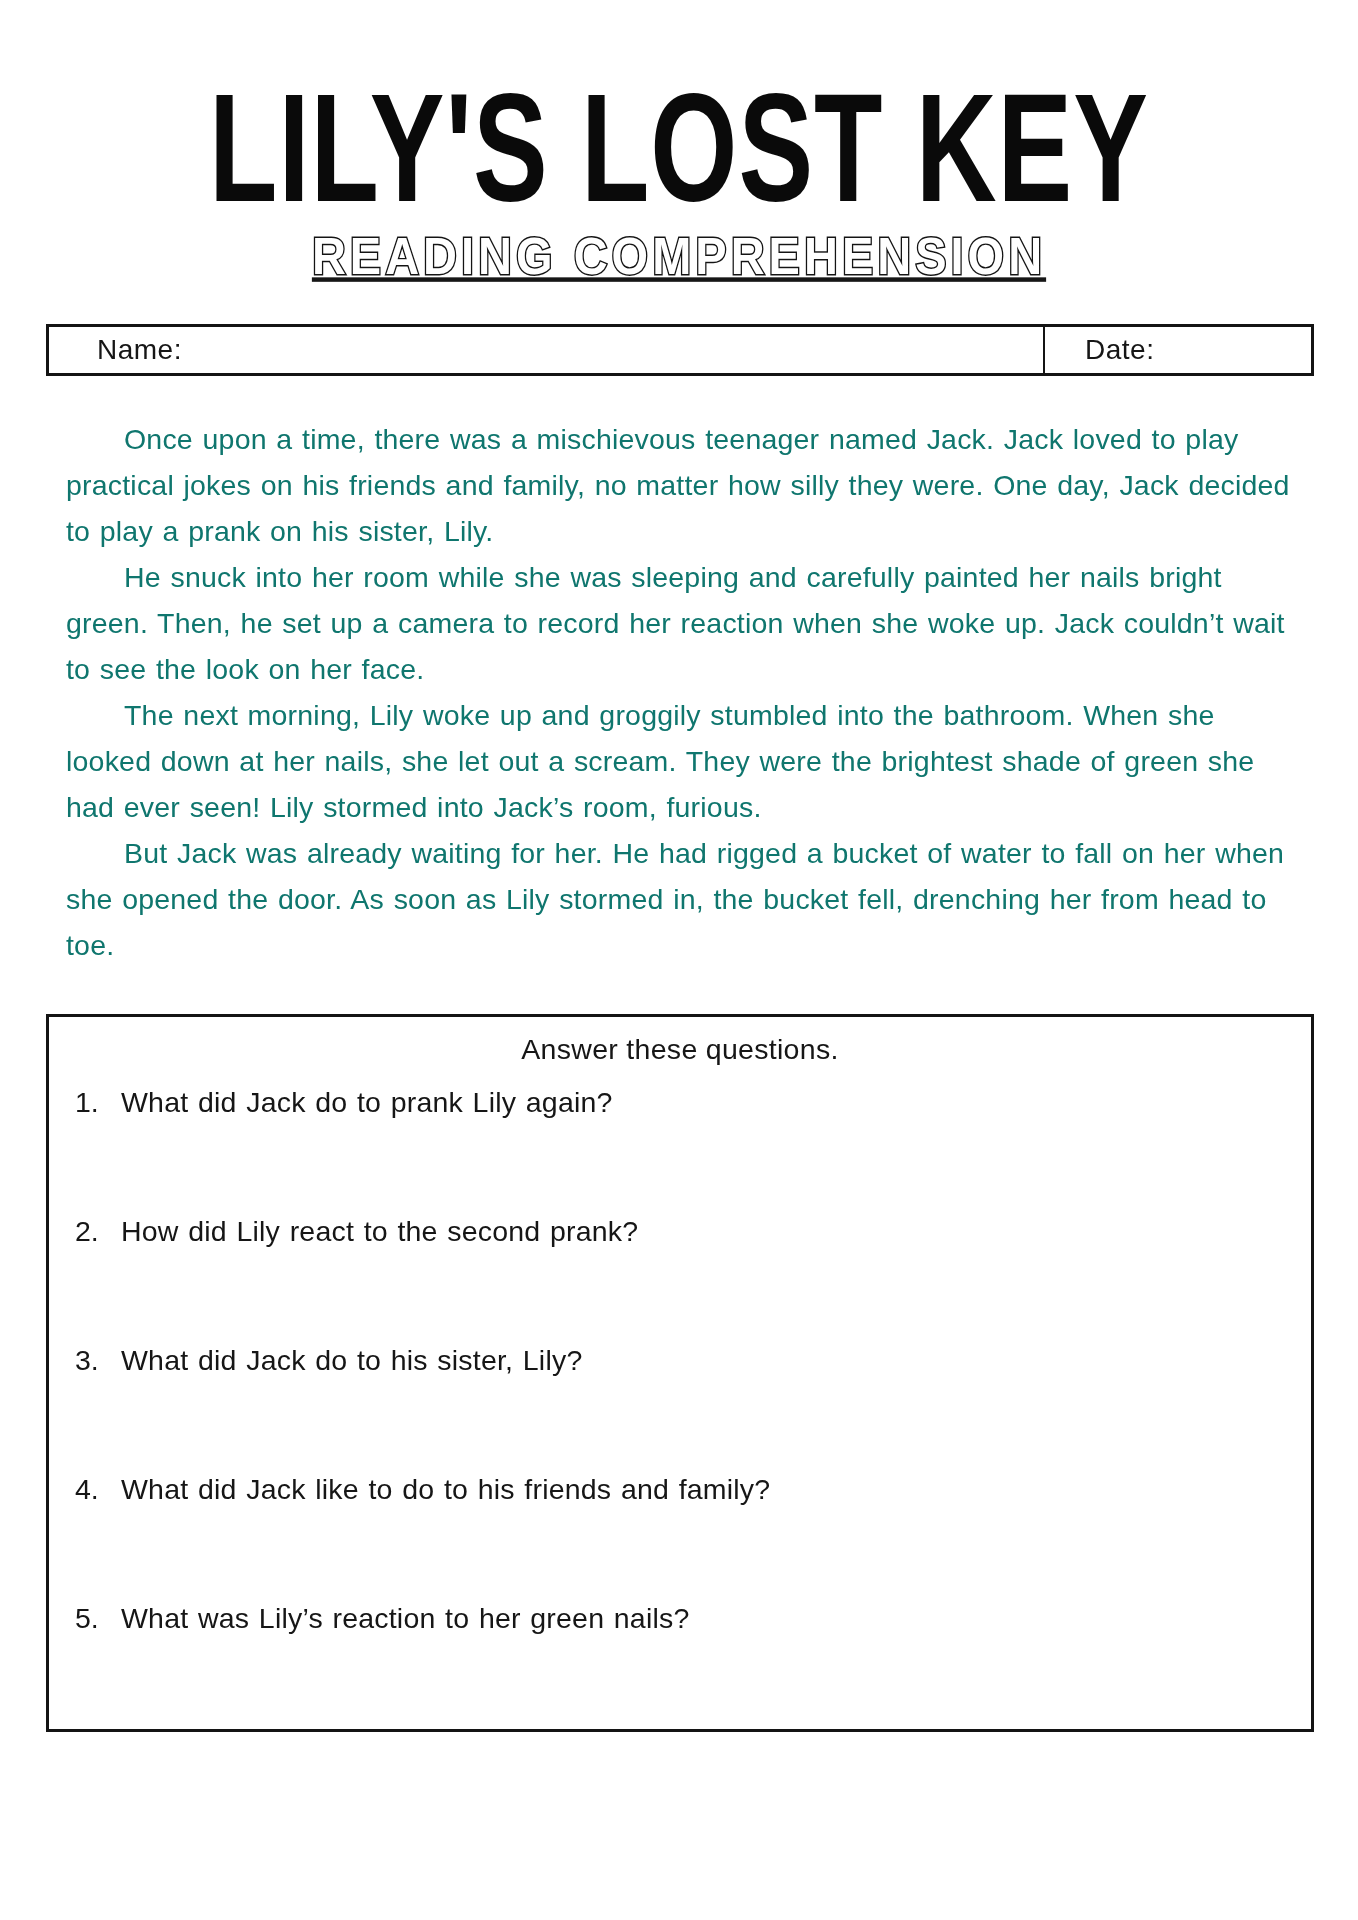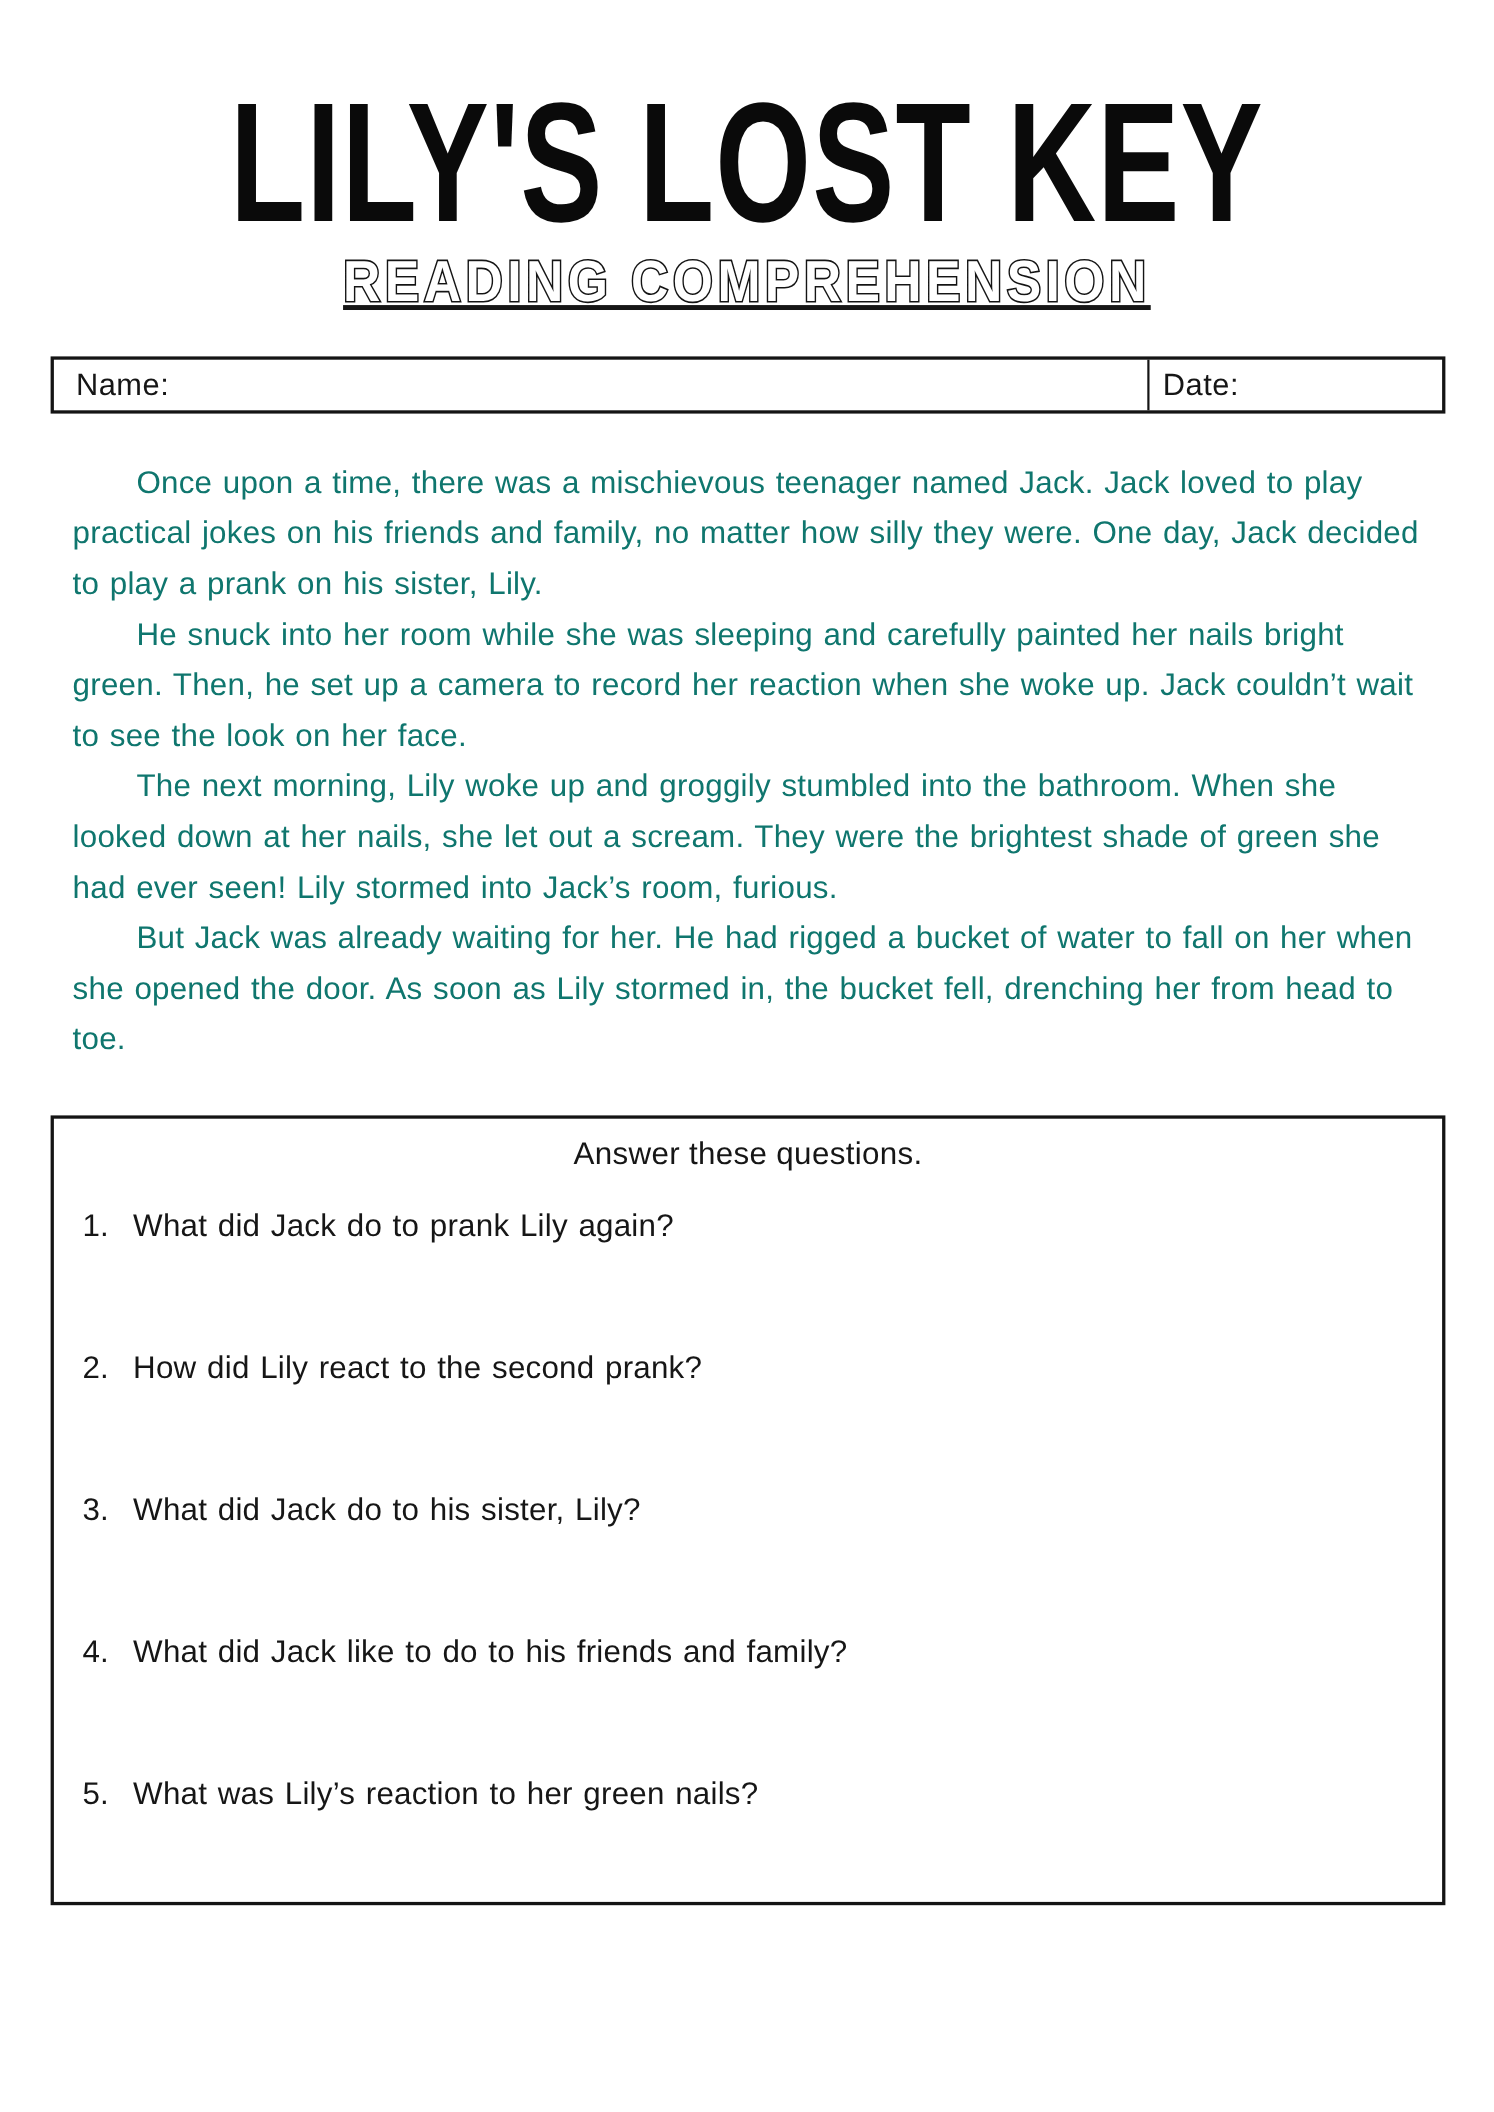--- a/index.html
+++ b/index.html
@@ -40,21 +40,21 @@
   
   .namedate {
     margin: 40px 44px 0 46px;
     height: 52px;
     border: 3px solid #141414;
     display: flex;
     align-items: stretch;
   }
   .nd-left { flex: 1; display: flex; align-items: center; padding-left: 20px; }
   .nd-right { width: 268px; border-left: 2.5px solid #141414; display: flex; align-items: center; padding-left: 12px; }
-  .nd-label { font-size: 28px; letter-spacing: 0.5px; }
+  .nd-label { font-size: 28px; letter-spacing: 0.5px; margin-left: 28px; }
   .nd-write { flex: 1; height: 100%; }
 
   
   .story { margin: 40px 56px 0 66px; }
   .story p {
     font-size: 28.5px;
     line-height: 46px;
     letter-spacing: 0.2px;
     word-spacing: 1.5px;
     text-indent: 58px;
@@ -66,21 +66,21 @@
     margin: 46px 44px 0 46px;
     height: 718px;
     border: 3px solid #141414;
     padding: 16px 26px 10px 26px;
   }
   .qheading {
     text-align: center;
     font-size: 28.5px;
     letter-spacing: 0.3px;
     font-weight: 400;
-    margin-bottom: 33px;
+    margin-bottom: 20px;
   }
   .qlist { list-style: none; }
   .question { height: 129px; display: flex; flex-direction: column; }
   .qrow { display: flex; align-items: baseline; }
   .qnum { width: 46px; flex: none; font-size: 28.5px; }
   .qtext { font-size: 28.5px; letter-spacing: 0.2px; word-spacing: 1.5px; }
   .answer-space { flex: 1; }
 </style>
 </head>
 <body>

